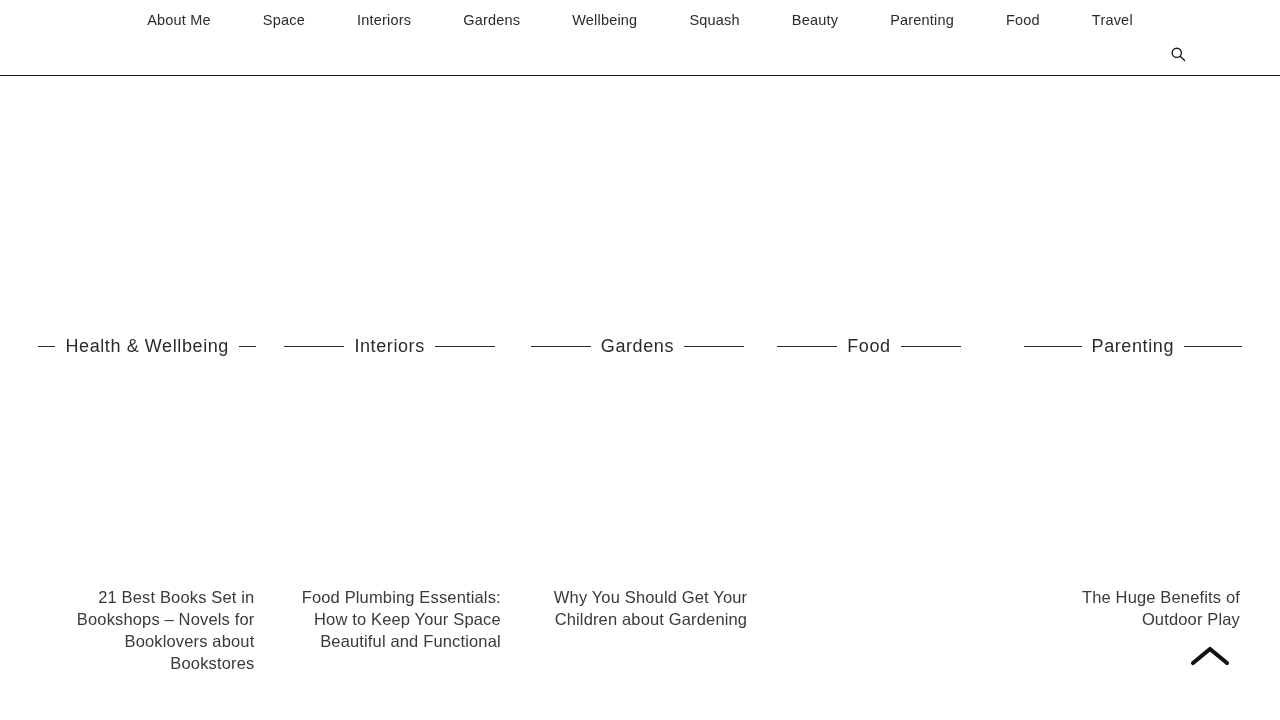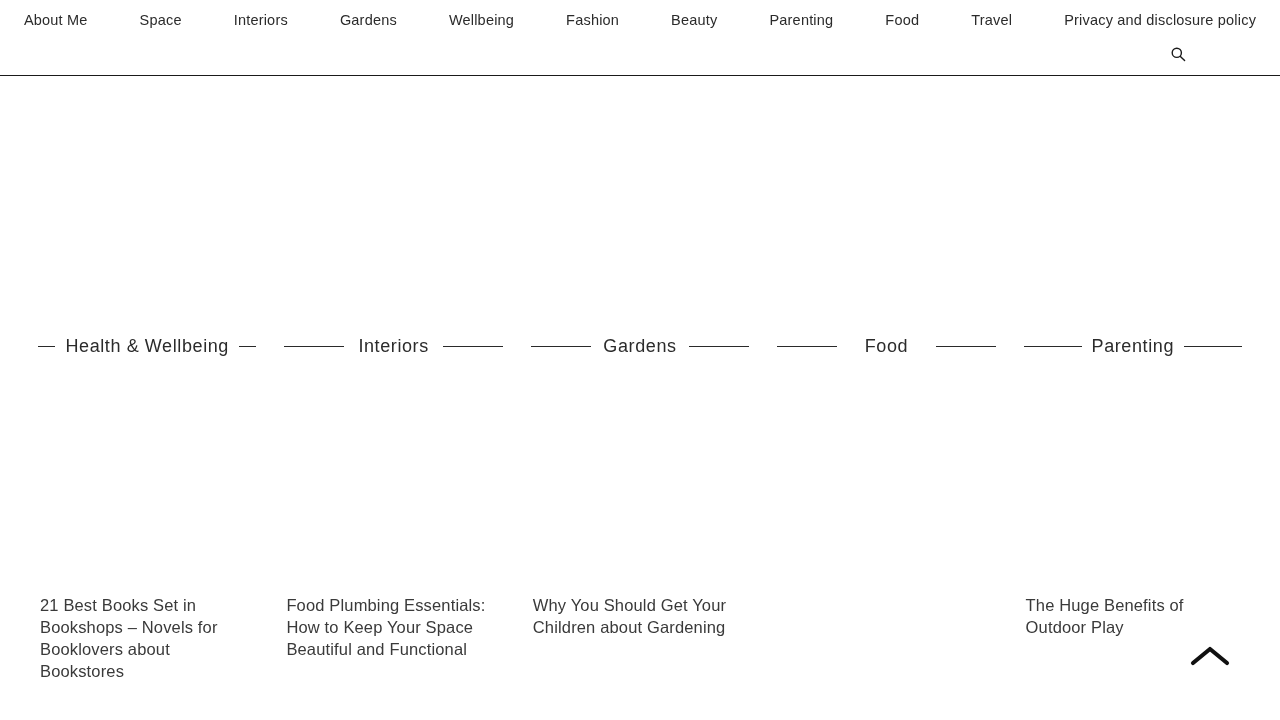--- a/index.html
+++ b/index.html
@@ -77,24 +77,24 @@
     align-items: center;
     padding: 0 14px;
   }
 
   
   .img-spacer { height: 200px; width: 100%; }
 
   .cat-heading {
     display: flex;
     align-items: center;
-    justify-content: space-between;
+    justify-content: flex-start;
     width: 100%;
     margin-top: 60px;
-    margin-bottom: 12px;
+    margin-bottom: 4px;
     gap: 10px;
   }
   .cat-rule {
     height: 1px;
     background: #2a2a2a;
     flex: 1 1 auto;
     min-width: 16px;
     max-width: 60px;
   }
   .cat-title {
@@ -104,21 +104,21 @@
     letter-spacing: 0.6px;
     white-space: nowrap;
   }
 
   .post-spacer { height: 225px; width: 100%; }
 
   .post-title {
     font-size: 16.5px;
     line-height: 22px;
     color: #3a3a3a;
-    text-align: left;
+    text-align: right;
     letter-spacing: 0.15px;
     font-weight: 400;
     cursor: pointer;
     padding: 0 2px;
   }
 
   
   .back-to-top {
     position: absolute;
     right: 48px;
@@ -140,26 +140,25 @@
 
 <div class="page-wrap">
 
   <header class="site-header">
     <nav class="nav-row">
       <a class="nav-item">About Me</a>
       <a class="nav-item">Space</a>
       <a class="nav-item">Interiors</a>
       <a class="nav-item">Gardens</a>
       <a class="nav-item">Wellbeing</a>
-      <a class="nav-item">Fashion</a>
+      <a class="nav-item">Squash</a>
       <a class="nav-item">Beauty</a>
       <a class="nav-item">Parenting</a>
       <a class="nav-item">Food</a>
       <a class="nav-item">Travel</a>
-      <a class="nav-item">Privacy and disclosure policy</a>
     </nav>
 
     <div class="search-row">
       <button class="search-btn" aria-label="Search">
         <svg width="16" height="16" viewBox="0 0 16 16" fill="none" stroke="#1a1a1a" stroke-width="1.4">
           <circle cx="6.8" cy="6.8" r="4.6"></circle>
           <line x1="10.4" y1="10.4" x2="14.6" y2="14.6" stroke-linecap="round"></line>
         </svg>
       </button>
     </div>

